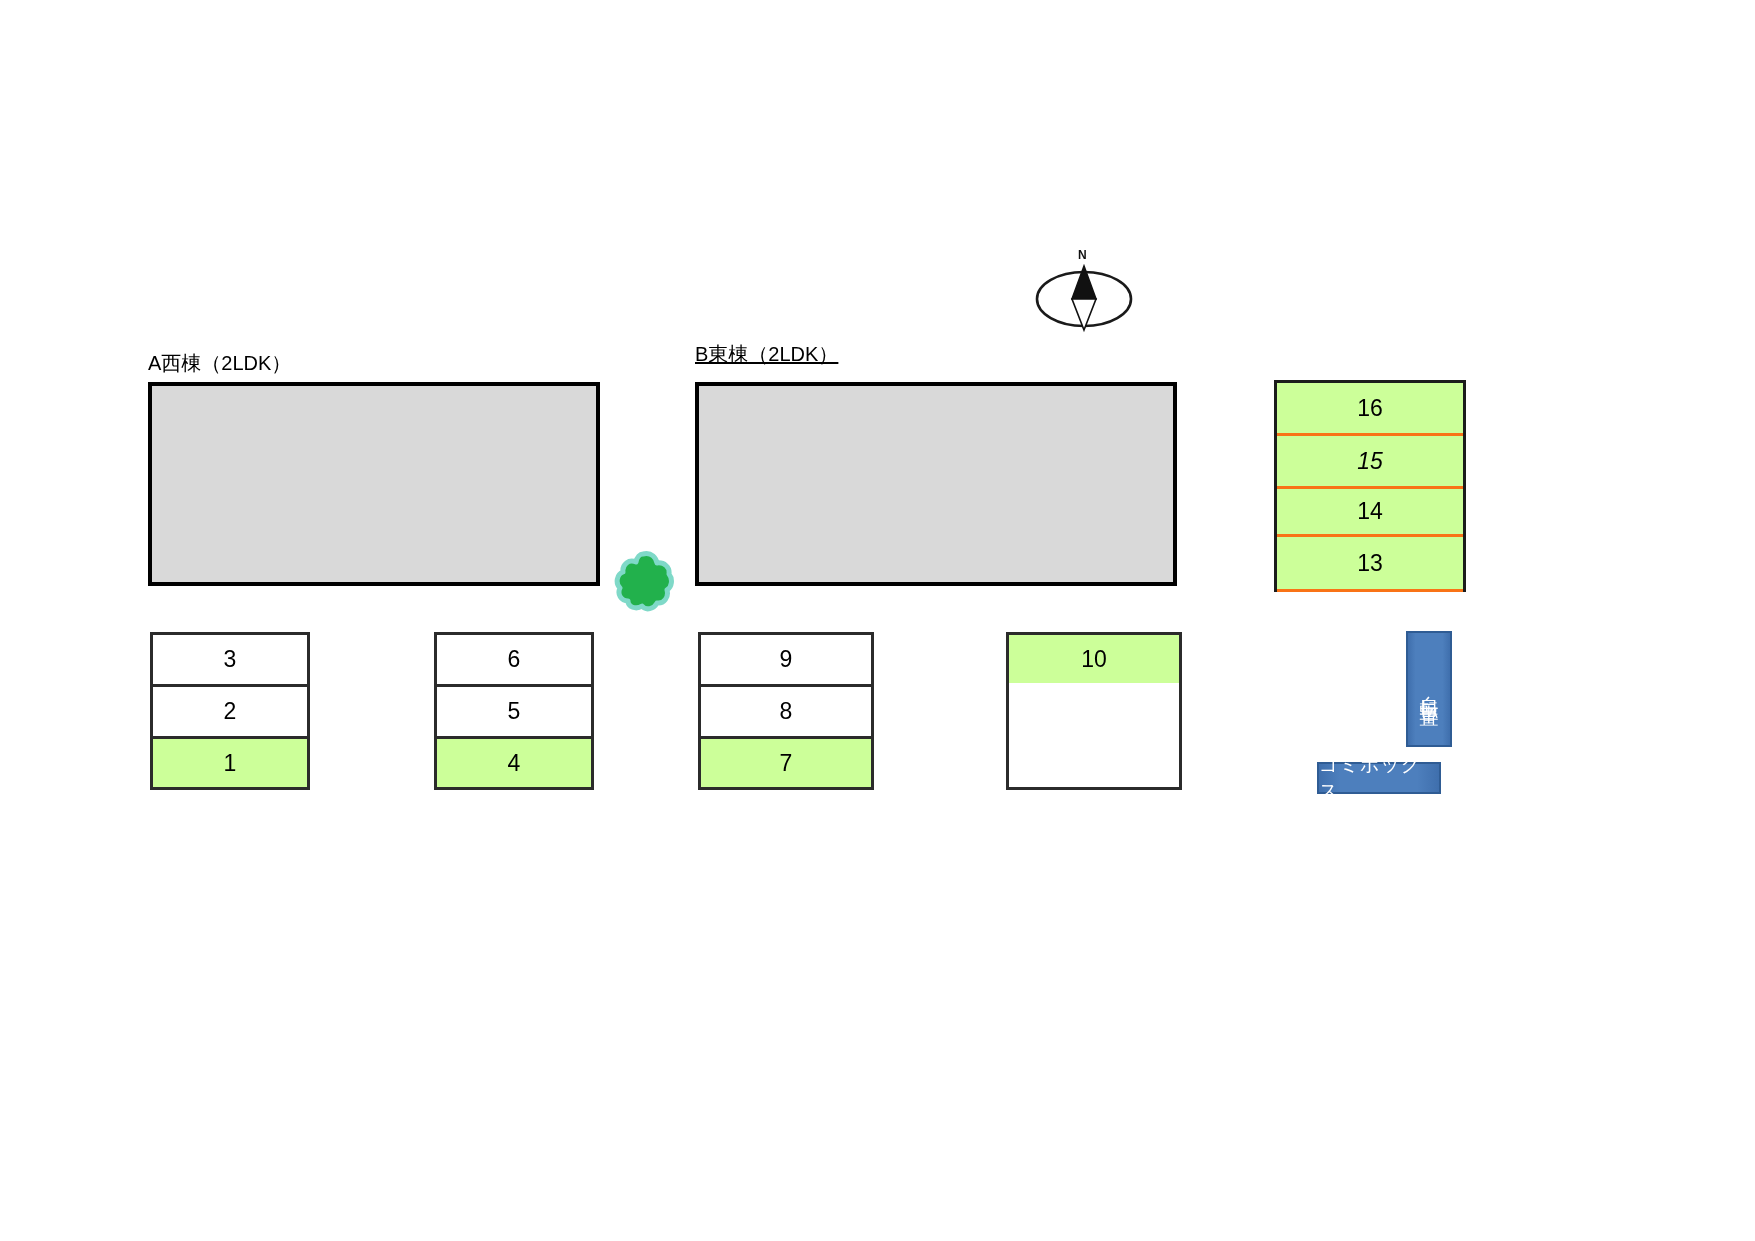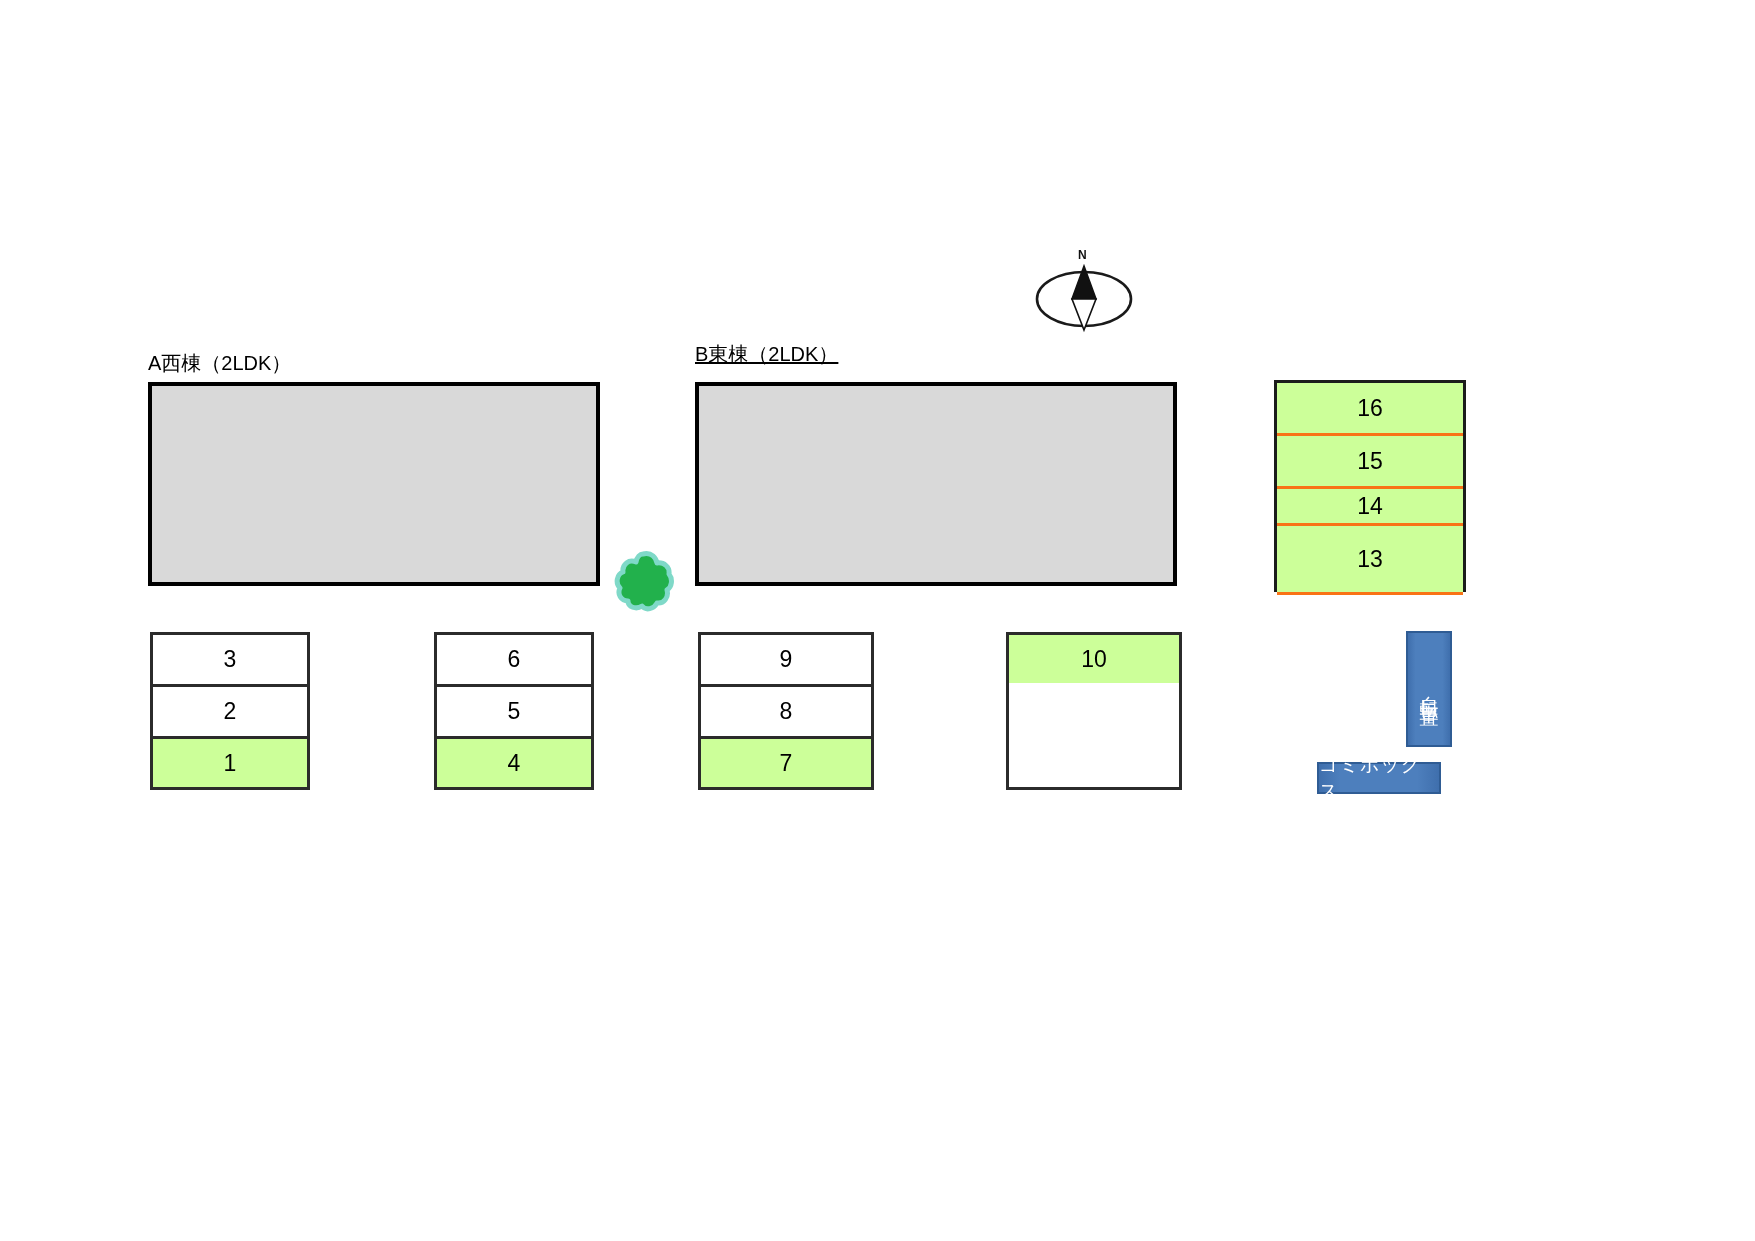--- a/index.html
+++ b/index.html
@@ -130,27 +130,27 @@
       <path d="M31 4 C40 2 44 8 45 13 C52 12 58 17 57 24 C61 29 60 37 55 40
                C57 47 52 54 45 53 C42 59 34 61 30 56 C24 60 16 57 16 51
                C9 51 5 44 8 38 C3 33 5 24 11 22 C10 14 17 9 24 12 C25 7 28 4 31 4 Z" fill="#22b14c" stroke="#7fd9c8" stroke-width="5" stroke-linejoin="round"></path>
     </svg>
   </div>
 
   <div class="block-right" style="left:1274px; top:380px; width:192px; height:212px;">
     <div class="stall green" style="height:53px;">
       <span>16</span>
     </div>
-    <div class="stall green" style="height:53px;">
+    <div class="stall green" style="height:53px;font-style:italic;">
       <span>15</span>
     </div>
-    <div class="stall green" style="height:37px;">
+    <div class="stall green" style="height:48px;">
       <span>14</span>
     </div>
-    <div class="stall green" style="height:69px;">
+    <div class="stall green" style="height:55px;">
       <span>13</span>
     </div>
   </div>
 
   <div class="stall-group" style="left:150px; top:632px; width:160px; height:158px;">
     <div class="stall" style="height:52px;">
       <span>3</span>
     </div>
     <div class="stall" style="height:52px;">
       <span>2</span>

